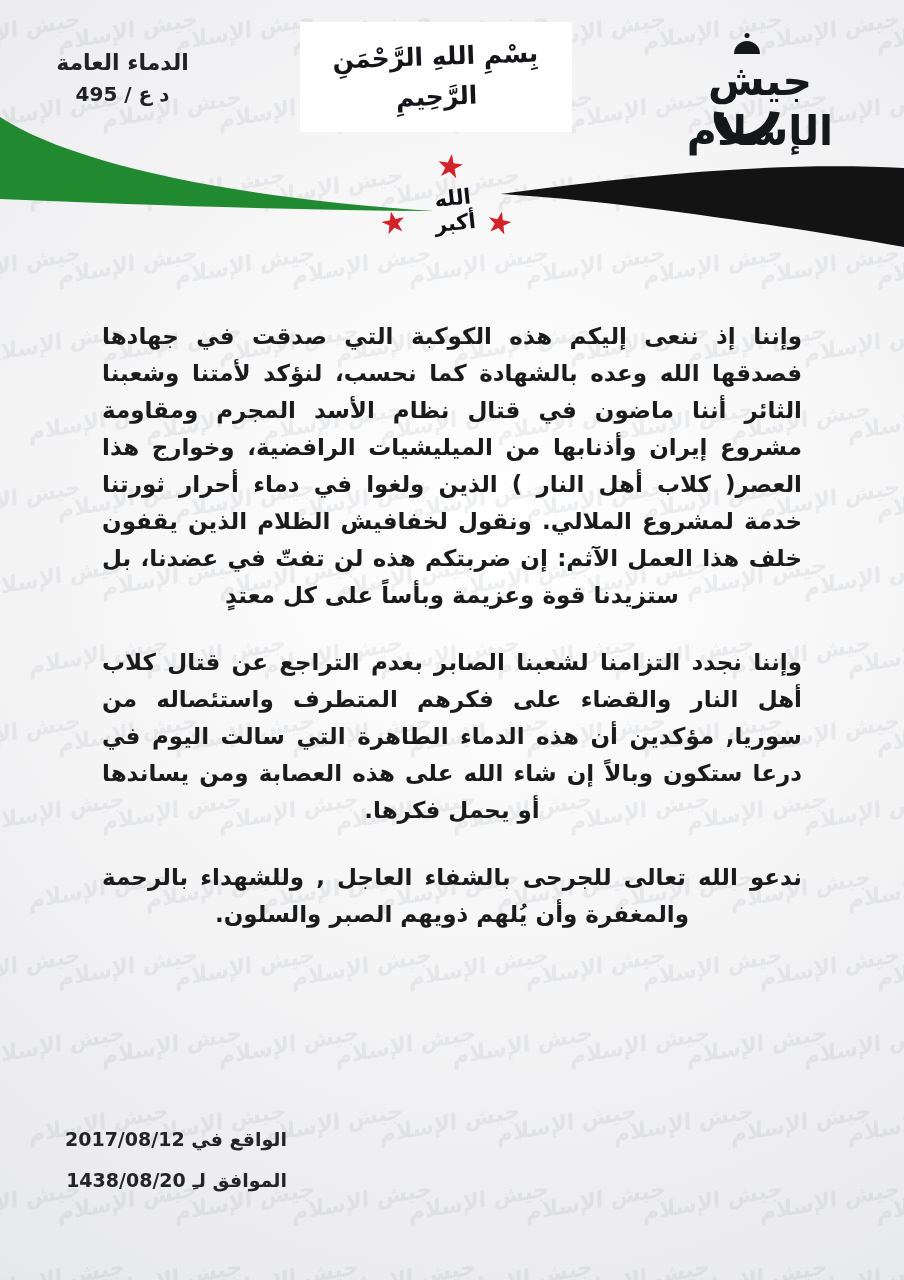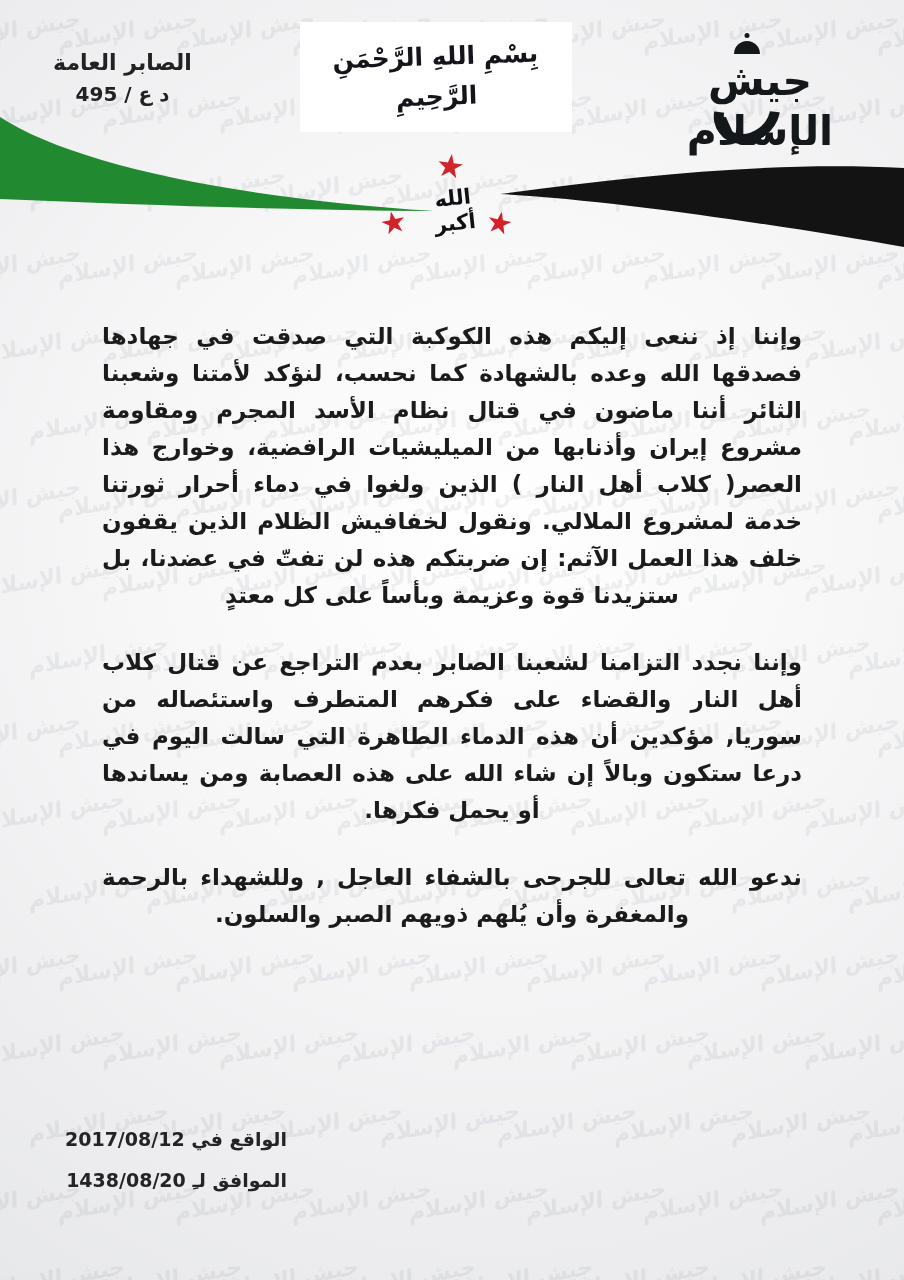--- a/index.html
+++ b/index.html
@@ -245,21 +245,21 @@
       <span class="wm" style="left: 686px; top: 1266px;">جيش الإسلام</span>
       <span class="wm" style="left: 803px; top: 1266px;">جيش الإسلام</span>
     </div>
 
   <svg id="waves" width="904" height="260" viewBox="0 0 904 260" aria-hidden="true">
     <path class="wave-green" d="M0,117 C70,163 230,198 435,211 C290,210 140,205 0,199 Z"></path>
     <path class="wave-black" d="M500,194 C640,175 780,161 904,168 L904,247 C790,227 615,200 500,194 Z"></path>
   </svg>
 
   <div class="hdr-left">
-    <div class="l1">الصابر العامة</div>
+    <div class="l1">الدماء العامة</div>
     <div class="l2">د ع / 495</div>
   </div>
 
   <div class="bismillah-box">
     <div class="bismillah">بِسْمِ اللهِ الرَّحْمَنِ الرَّحِيمِ</div>
   </div>
 
   <div class="logo">
     <div class="dome"></div>
     <div class="swoosh"></div>

